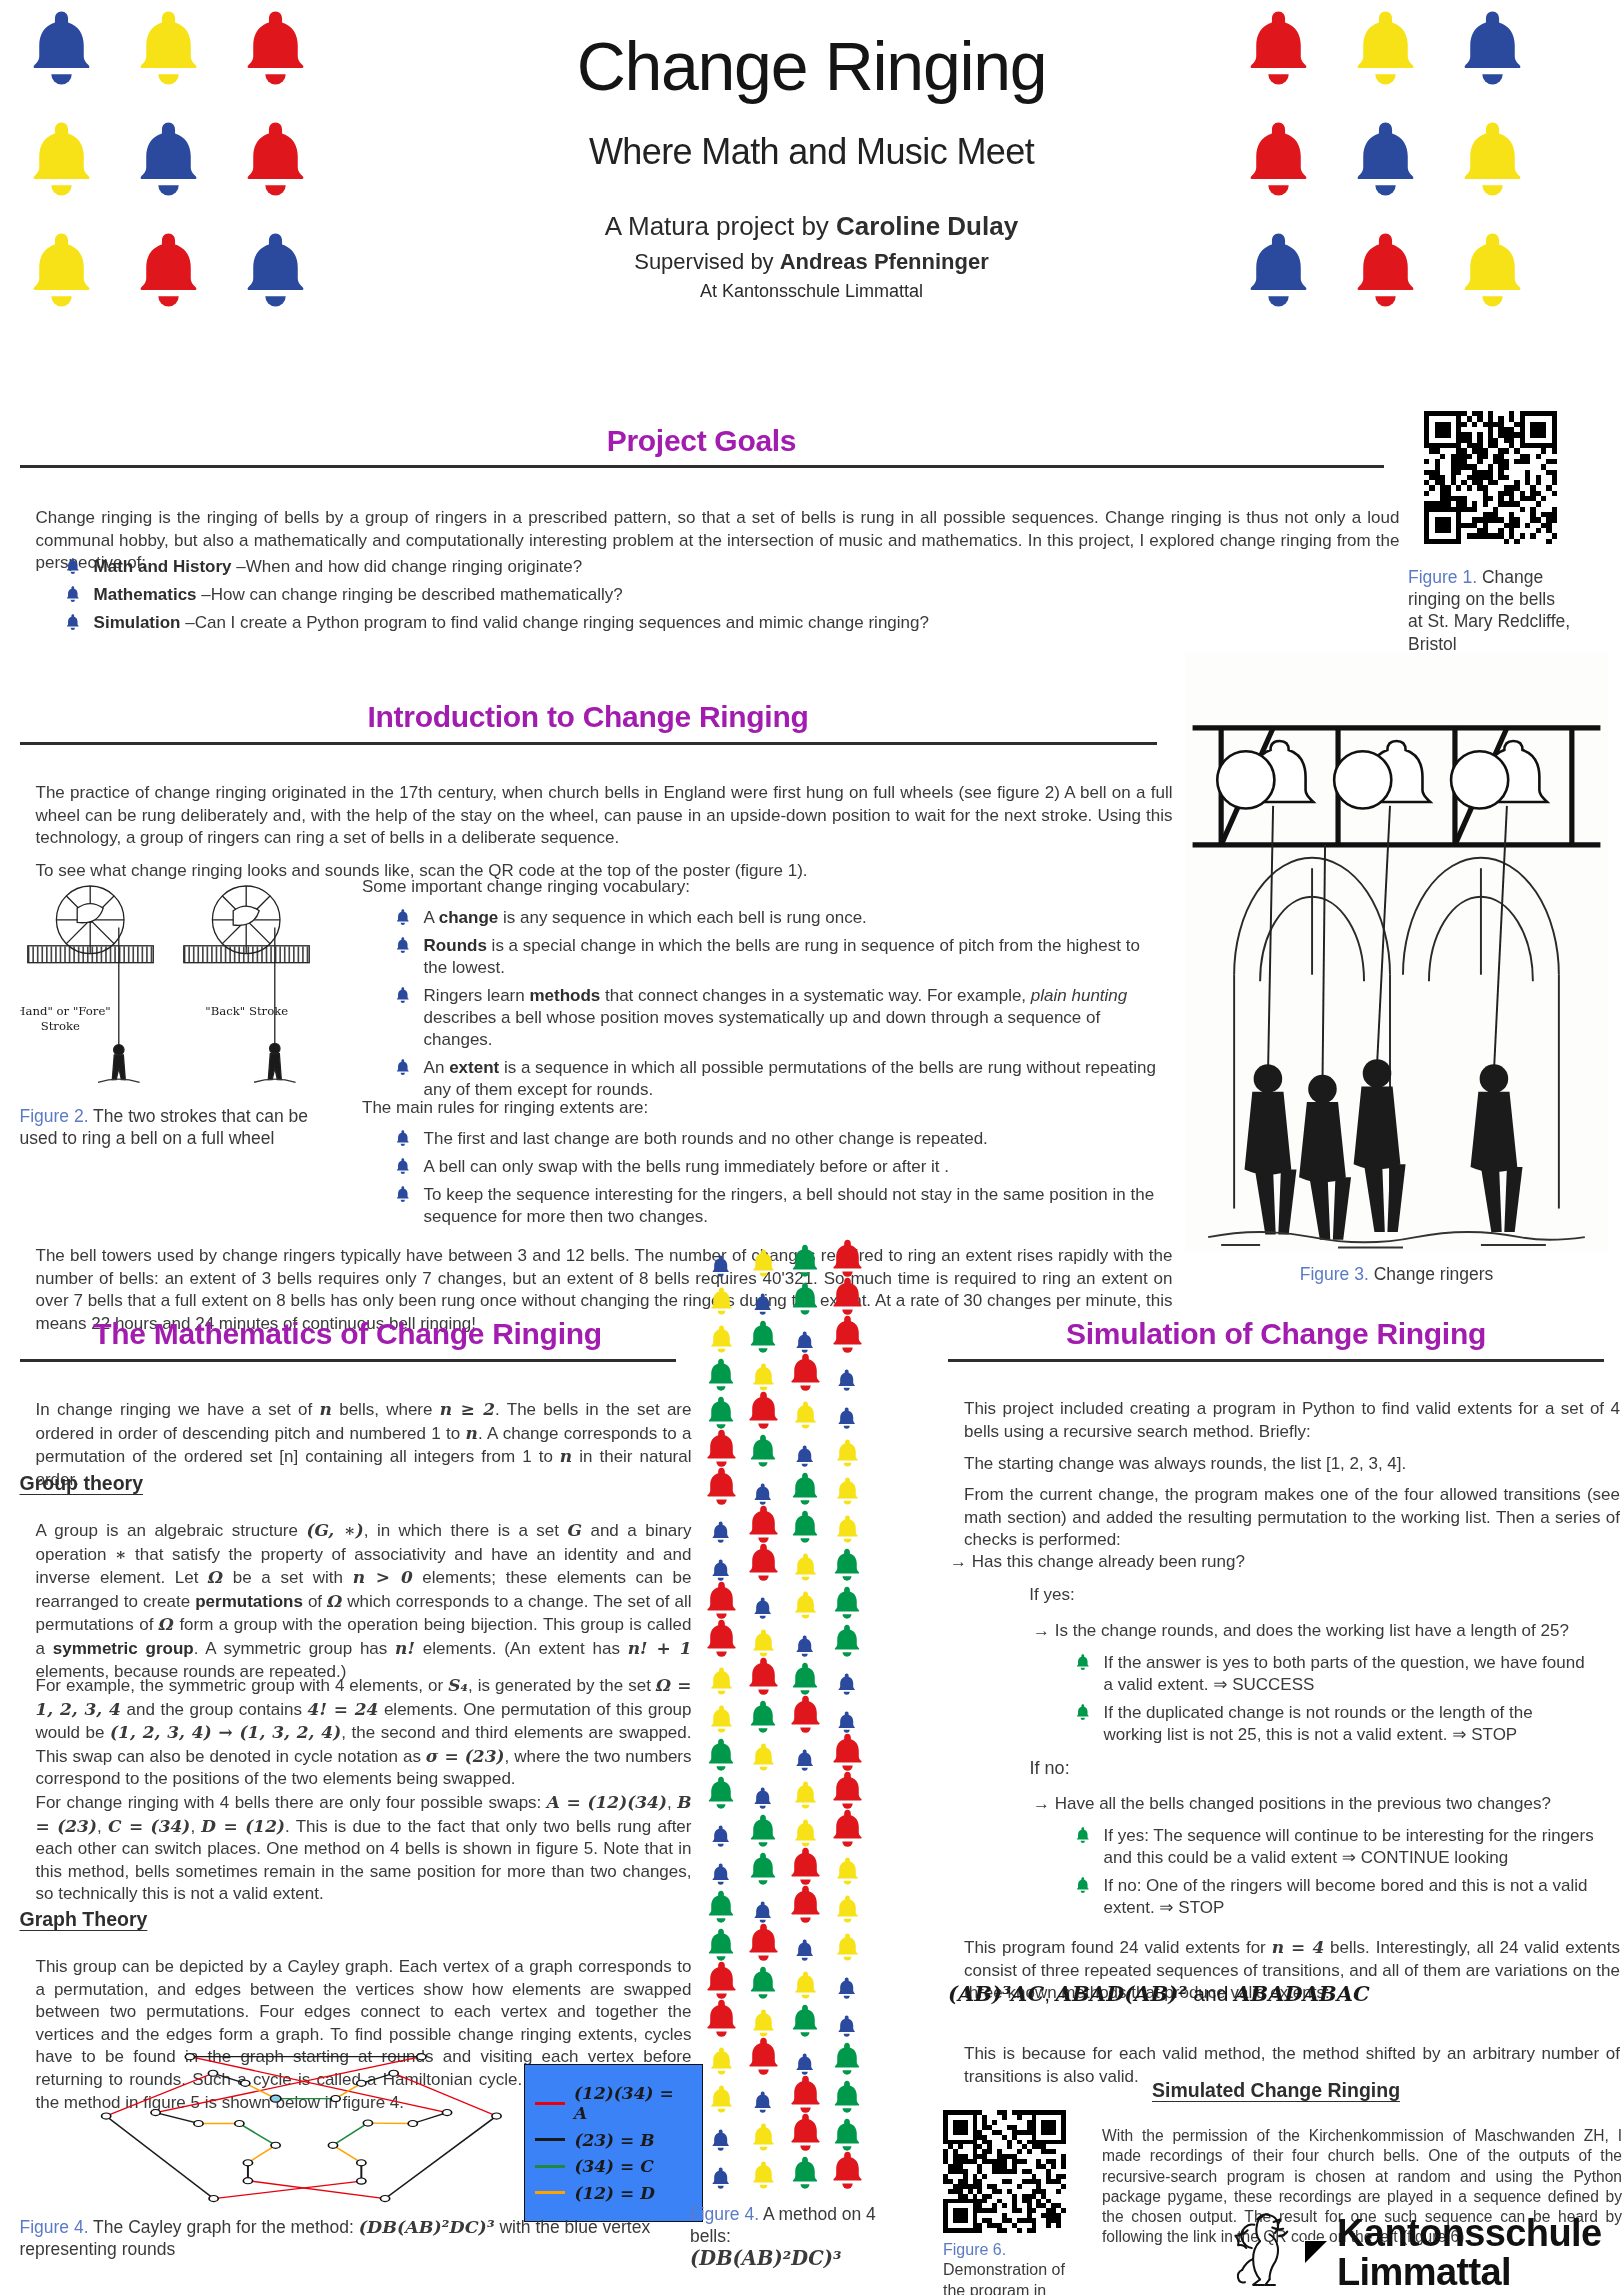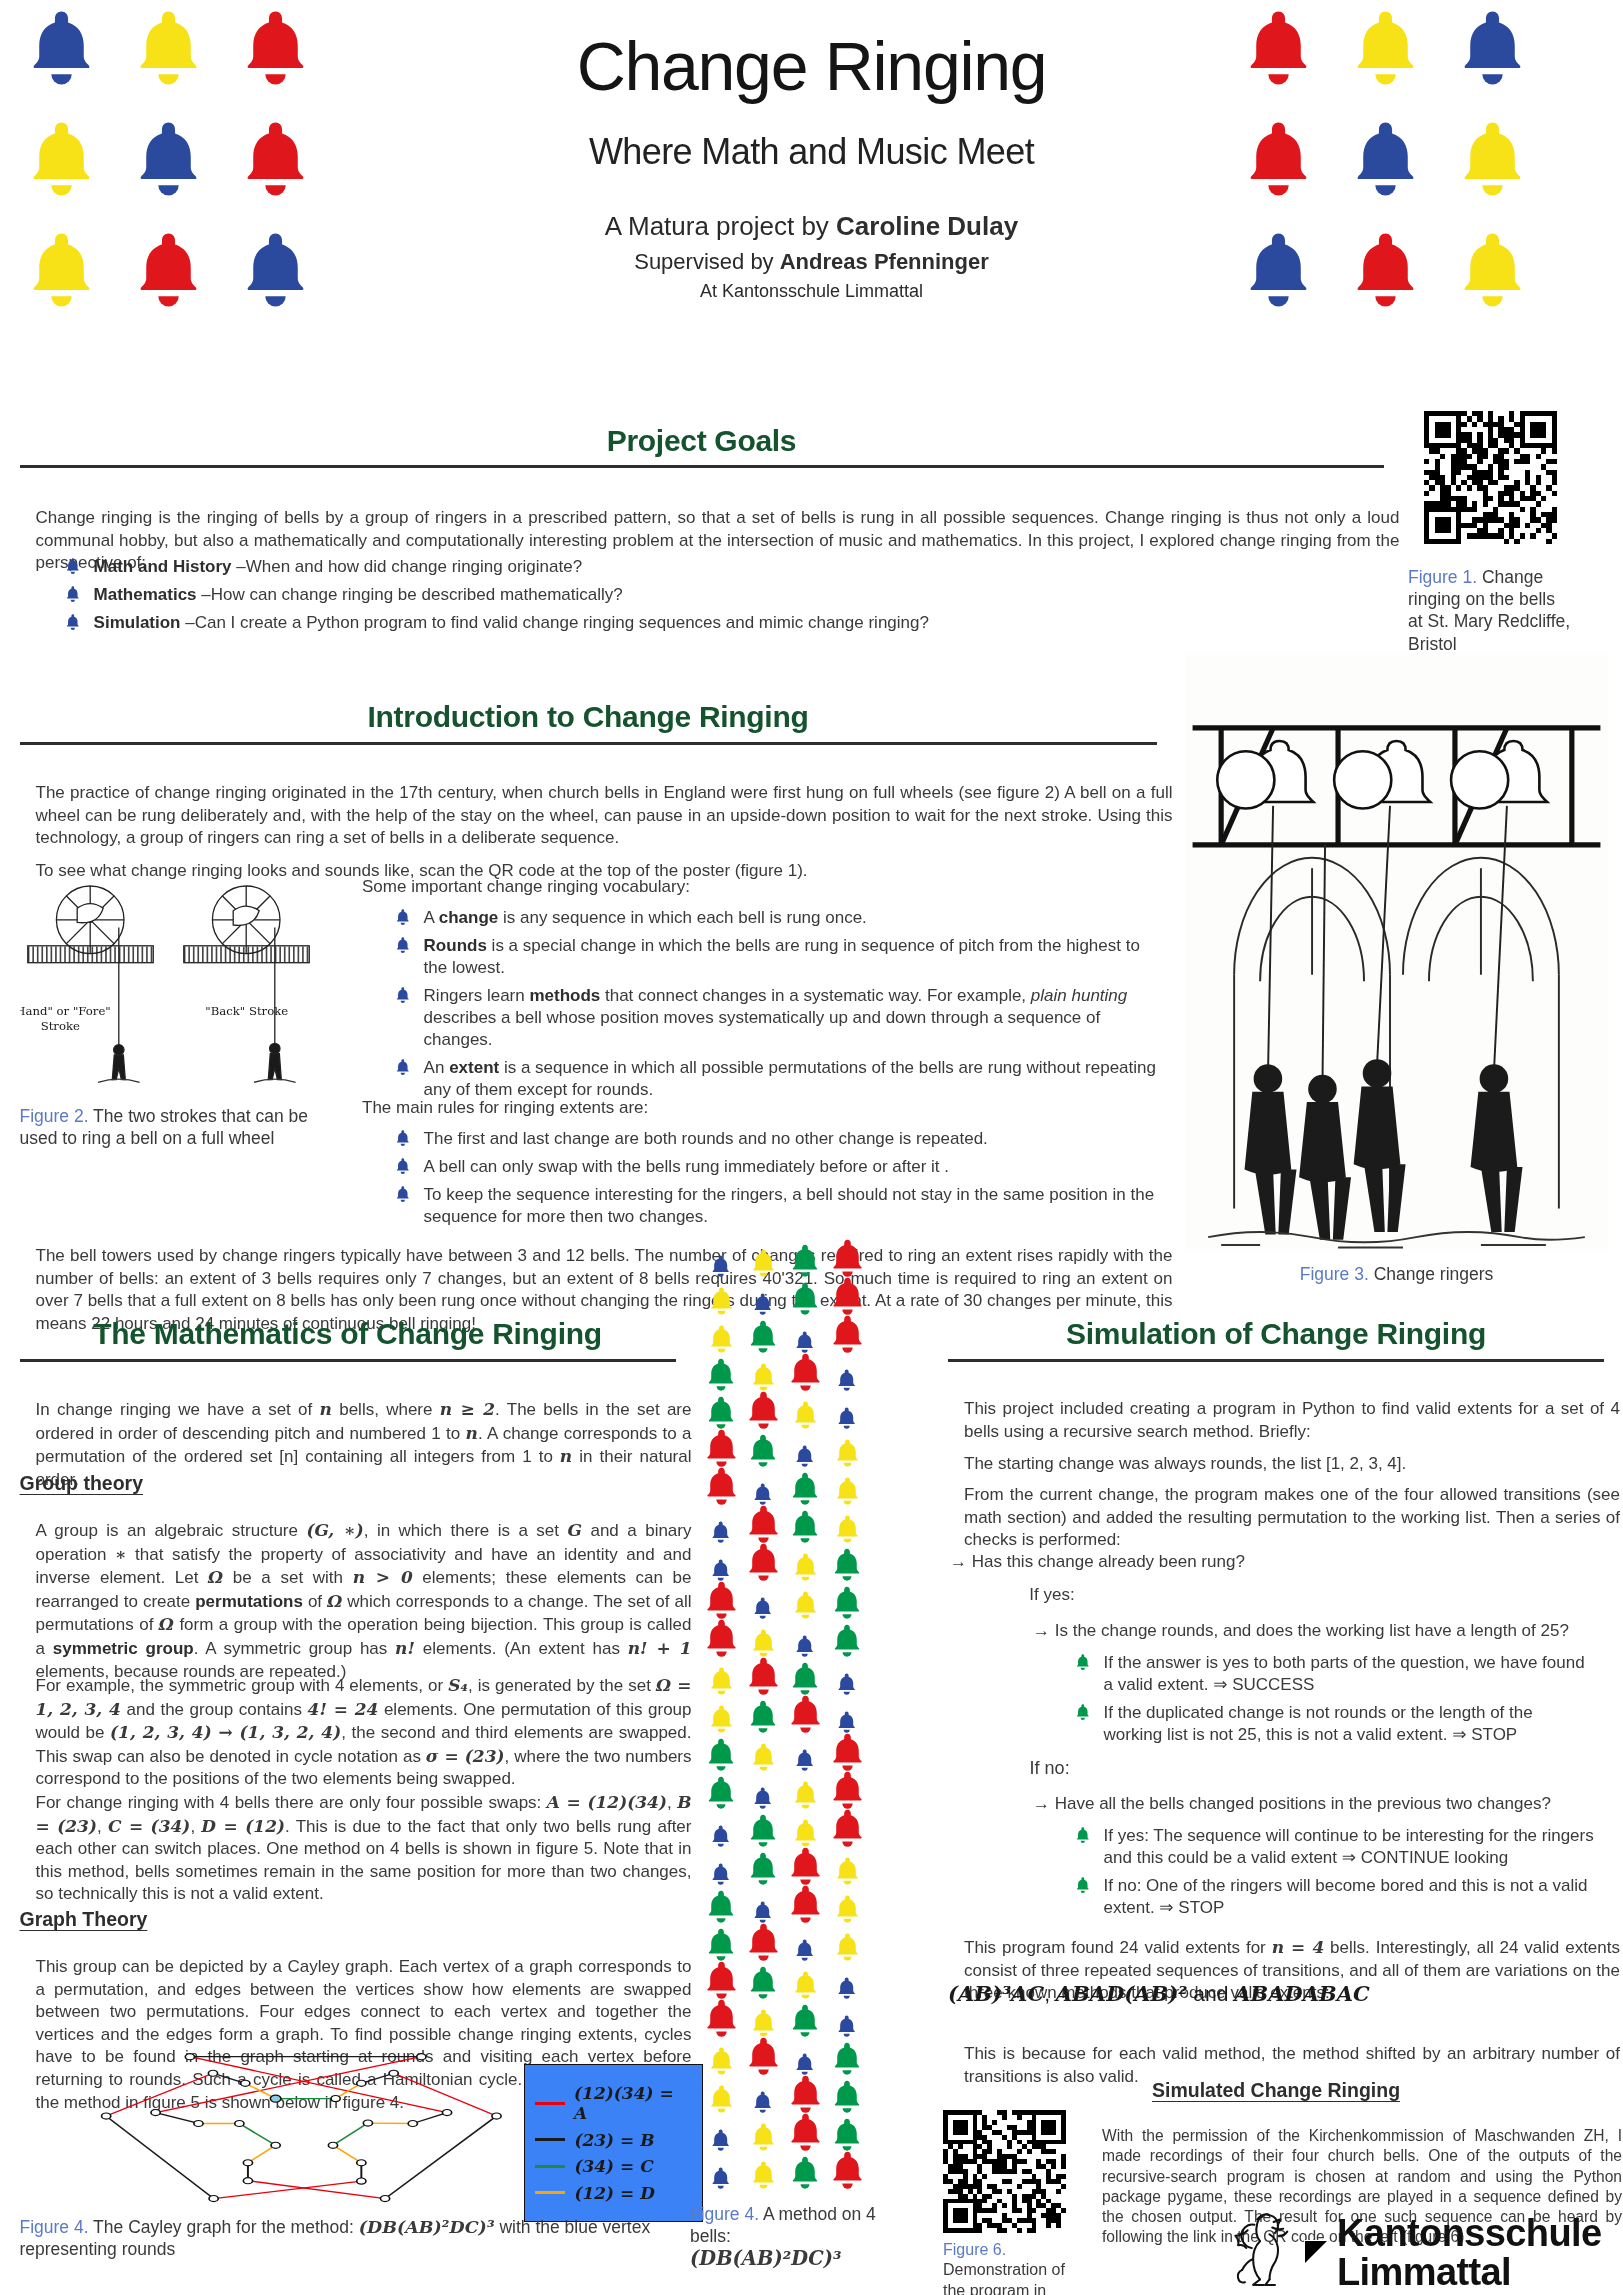--- a/index.html
+++ b/index.html
@@ -1,20 +1,20 @@
 <!DOCTYPE html>
 <html style="font-size:10.4px"><head>
 <meta charset="utf-8">
 <style>
   html,body{margin:0;padding:0;background:#e8e8e8;}
   .poster{position:relative;width:1624px;height:2295px;background:#ffffff;
     font-family:"Liberation Sans",sans-serif;color:#3a3a3a;overflow:hidden;}
   .abs{position:absolute;}
   p{margin:16px;font-size:17px;line-height:1.33;text-align:justify;}
-  .sec-h{font-size:30px;font-weight:bold;color:#14532d;text-align:center;letter-spacing:-0.3px;}
+  .sec-h{font-size:30px;font-weight:bold;color:#a21caf;text-align:center;letter-spacing:-0.3px;}
   .rule{height:2.6px;background:#2e2e2e;}
   .sub-h{font-size:19.5px;font-weight:bold;color:#2e2e2e;text-decoration:underline;text-underline-offset:3.9px;}
   .cap{font-size:17.5px;line-height:1.27;color:#3a3a3a;text-align:left;}
   .cap .fl{color:#5b7ac6;}
   .math{font-family:"DejaVu Serif","Liberation Serif",serif;font-style:italic;font-weight:600;}
   b{color:#2e2e2e;}
   ul.bells{list-style:none;margin:0;padding:0;}
   ul.bells li{display:flex;align-items:flex-start;gap:13px;margin-bottom:5.8px;font-size:17px;line-height:1.3;}
   ul.bells li .bi{flex:0 0 auto;width:15.6px;margin-top:1.9px;}
   ul.bells li .li-text{text-align:left;}

